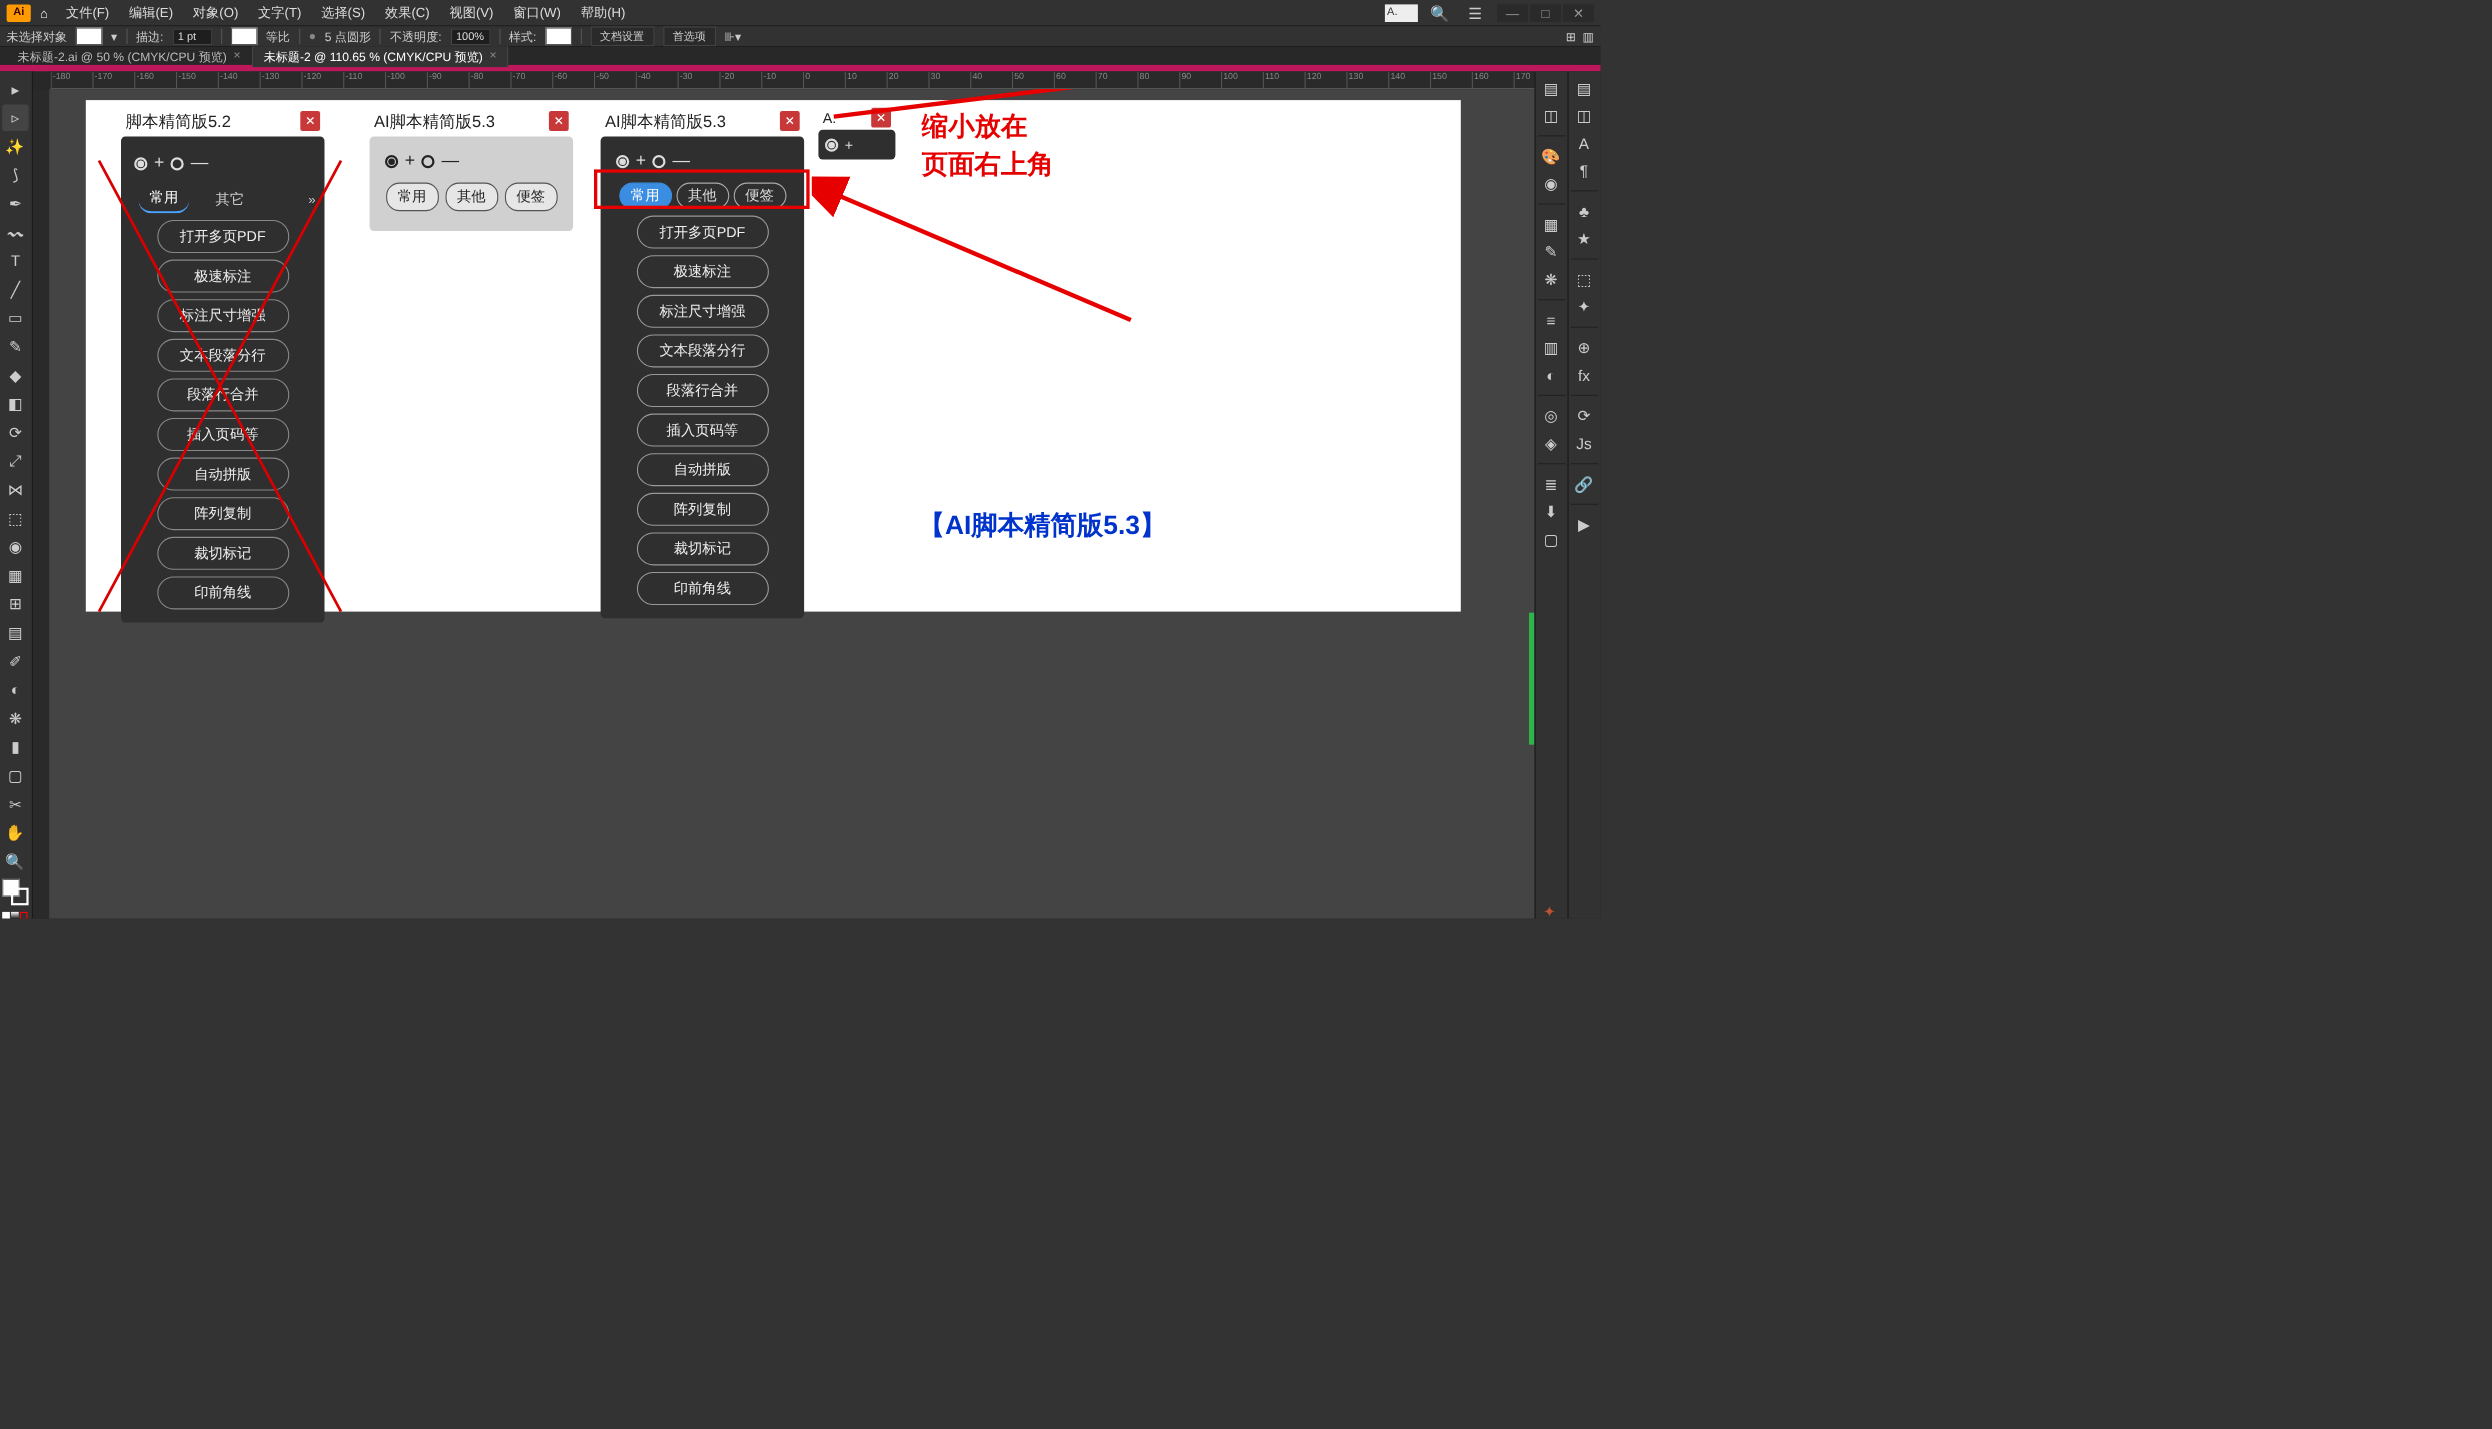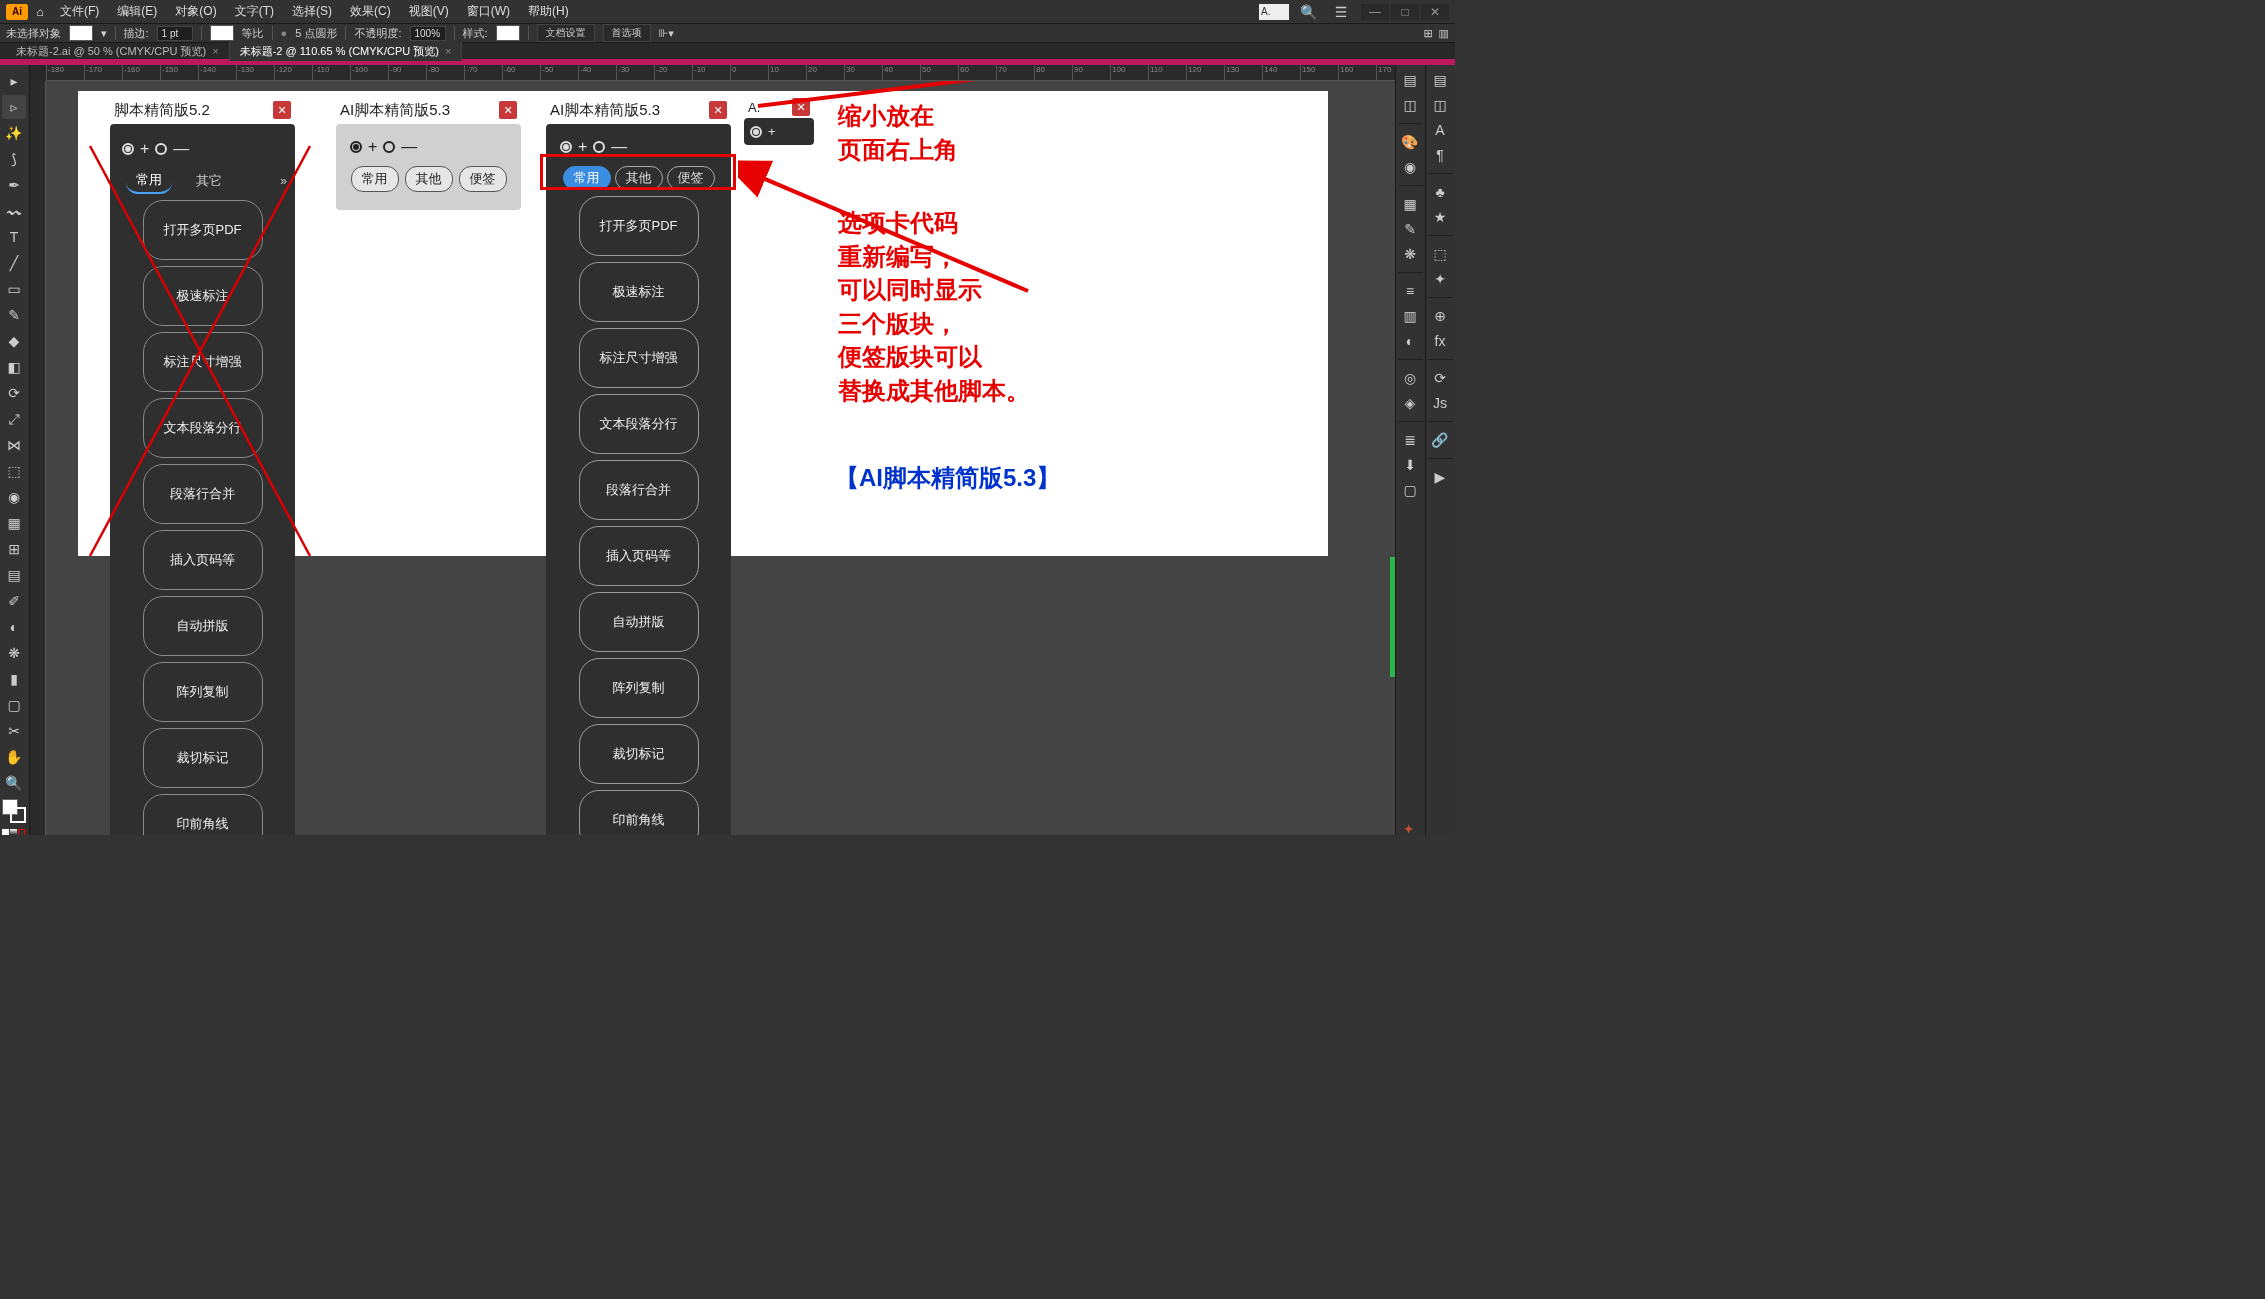--- a/index.html
+++ b/index.html
@@ -58,21 +58,21 @@
 .panel-title-row { display: flex; align-items: center; justify-content: space-between; padding: 0 4px; height: 28px; }
 .panel-title { font-size: 15px; }
 .close-red { width: 18px; height: 18px; background: #c93838; color: #fff; display: flex; align-items: center; justify-content: center; font-size: 11px; border-radius: 2px; cursor: pointer; }
 .panel-body { padding: 8px; border-radius: 4px; }
 .radio-row { display: flex; align-items: center; gap: 6px; margin: 6px 4px 10px; font-size: 16px; }
 .radio-dot { width: 12px; height: 12px; border-radius: 50%; border: 2px solid currentColor; display: inline-flex; align-items: center; justify-content: center; }
 .radio-dot.on::after { content: ''; width: 6px; height: 6px; background: currentColor; border-radius: 50%; }
 .tab-row { display: flex; gap: 6px; margin-bottom: 6px; }
 .tab { padding: 3px 10px; border-radius: 12px; font-size: 13px; }
 .btn-col { display: flex; flex-direction: column; gap: 6px; align-items: center; }
-.pill-btn { padding: 20px 14px; border-radius: 20px; text-align: center; min-width: 120px; font-size: 13px; }
+.pill-btn { padding: 5px 14px; border-radius: 20px; text-align: center; min-width: 120px; font-size: 13px; }
 .rect-btn { padding: 5px 14px; text-align: center; min-width: 120px; font-size: 13px; border-radius: 2px; }
 
 
 .p1 { left: 32px; top: 5px; width: 185px; }
 .p1 .panel-title { color: #222; }
 .p1 .panel-body { background: #2f2f2f; padding: 10px 8px 12px; }
 .p1 .radio-row { color: #ddd; }
 .p1 .tab { color: #ccc; }
 .p1 .tab.active { color: #fff; border-bottom: 2px solid #4aa3ff; }
 .p1 .pill-btn { border: 1px solid #888; color: #eee; }
@@ -403,26 +403,20 @@
             <defs>
                 <marker id="ah2" markerWidth="12" markerHeight="12" refX="2" refY="5" orient="auto">
                   <path d="M0,0 L0,10 L12,5 z" fill="#e60000"></path>
                 </marker>
               </defs>
             <line x1="20" y1="60" x2="440" y2="8" stroke="#e60000" stroke-width="4" marker-end="url(#ah2)"></line>
           </svg>
 
           <div class="anno" style="left:760px;top:8px;white-space:pre">缩小放在
 页面右上角</div>
-          <div class="anno" style="left:760px;top:115px;white-space:pre">选项卡代码
-重新编写，
-可以同时显示
-三个版块，
-便签版块可以
-替换成其他脚本。</div>
           <div class="anno anno-blue" style="left:745px;top:370px">【AI脚本精简版5.3】</div>
         </div>
         <div class="edge-green"></div>
       </div>
       <div class="status-bar">
         <span class="zoom-val">110.65%</span>
         <span>0°</span>
         <span>▸</span>
         <span>1 ▾</span>
         <span>◂ ▸</span>

